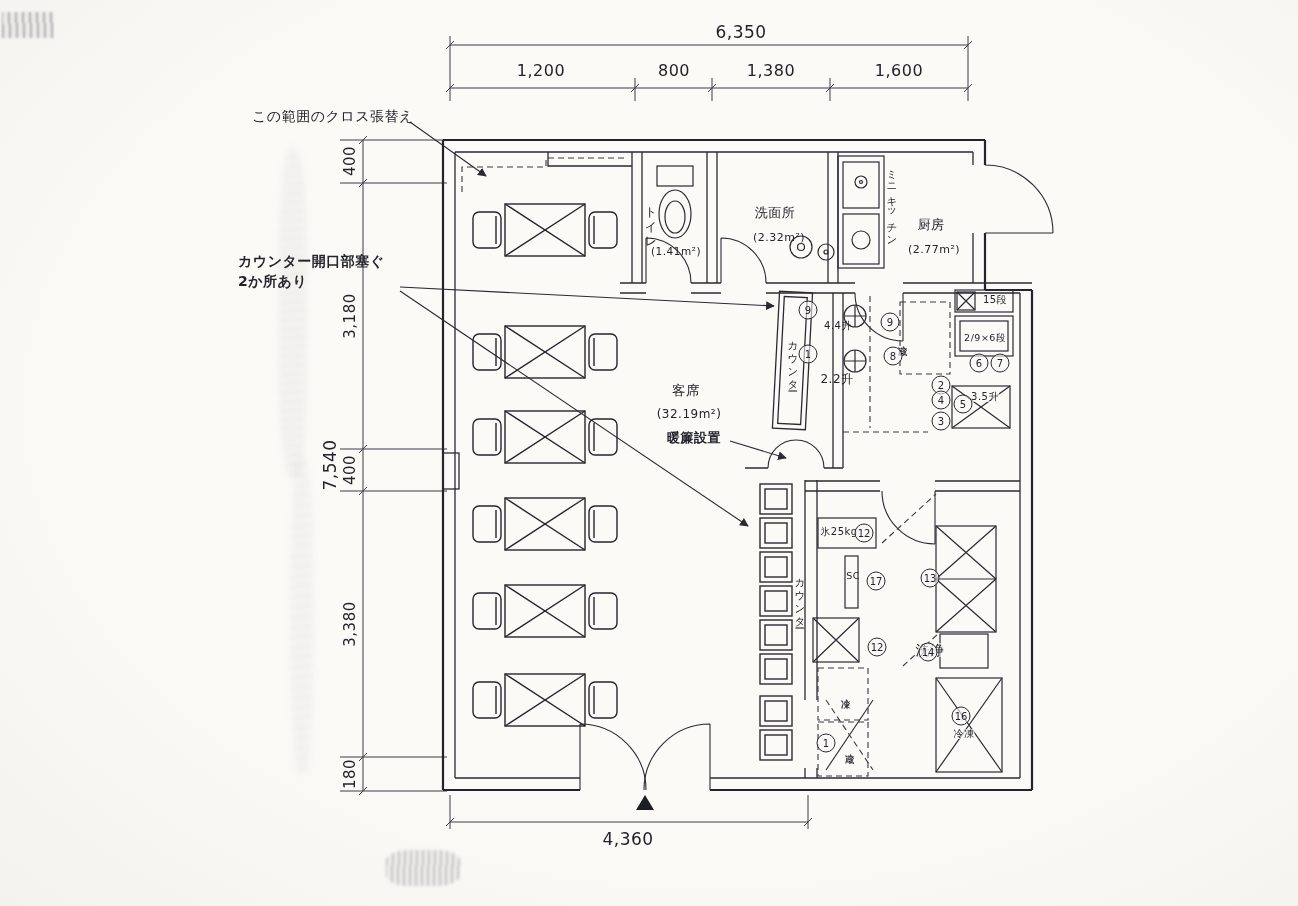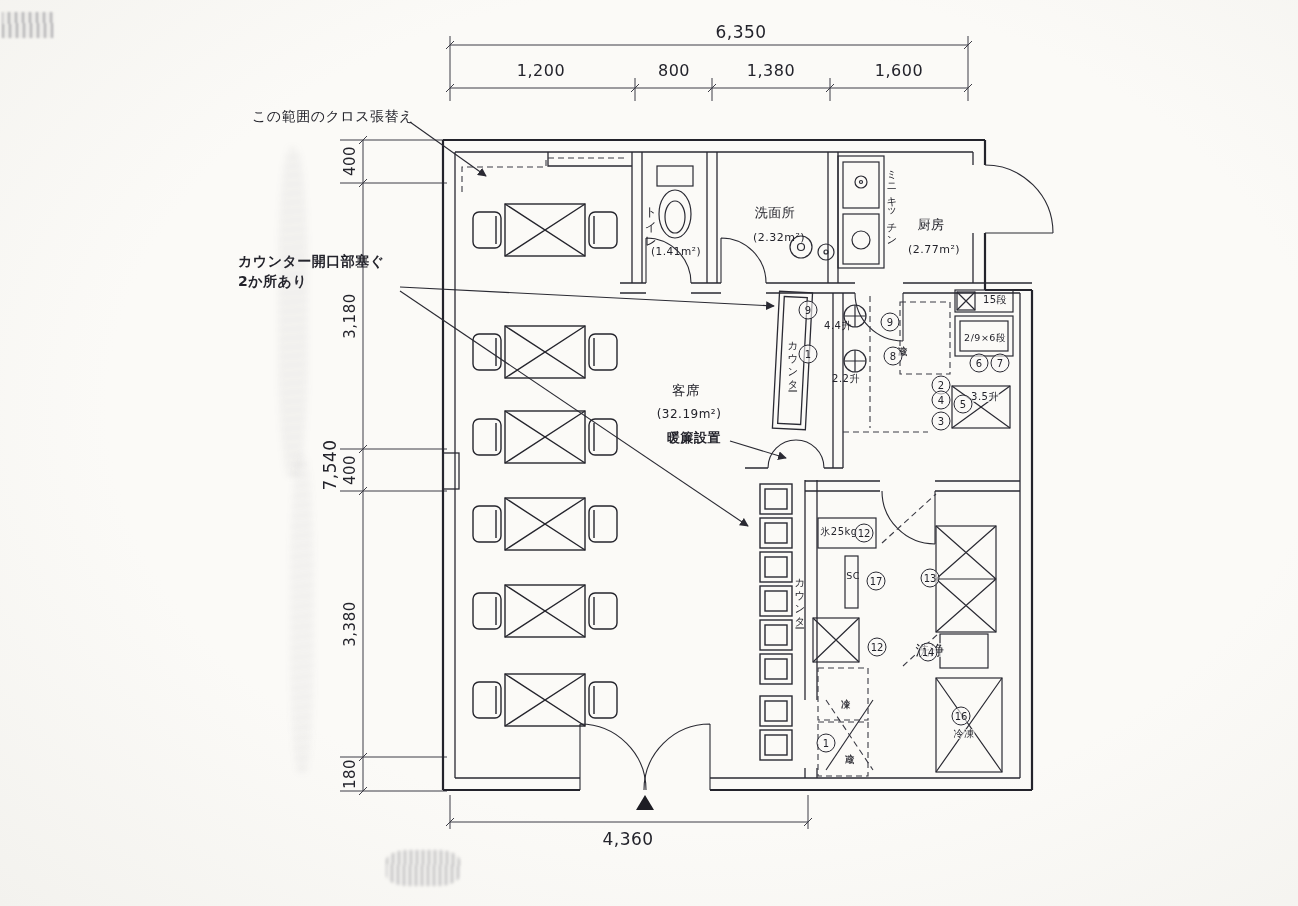--- a/index.html
+++ b/index.html
@@ -252,21 +252,21 @@
   <div class="lbl" style="left:779px;top:237px;font-size:11px;">(2.32m²)</div>
   <div class="lbl" style="left:931px;top:224px;font-size:13px;">厨房</div>
   <div class="lbl" style="left:934px;top:249px;font-size:11px;">(2.77m²)</div>
   <div class="lbl vert" style="left:892px;top:202px;font-size:10.5px;">ミニキッチン</div>
   <div class="lbl" style="left:686px;top:391px;font-size:13.5px;">客席</div>
   <div class="lbl" style="left:689px;top:414px;font-size:12px;">(32.19m²)</div>
 
   <div class="lbl vert" style="left:793px;top:360px;font-size:10.5px;">カウンター</div>
   <div class="lbl vert" style="left:800px;top:597px;font-size:10.5px;">カウンター</div>
   <div class="lbl" style="left:838px;top:326px;font-size:10px;">4.4升</div>
-  <div class="lbl" style="left:837px;top:379px;font-size:10px;margin-left:9px;">2.2升</div>
+  <div class="lbl" style="left:837px;top:379px;font-size:12px;">2.2升</div>
   <div class="lbl" style="left:985px;top:397px;font-size:10px;background:rgba(250,249,246,0.7);">3.5升</div>
   <div class="lbl" style="left:995px;top:300px;font-size:10px;">15段</div>
   <div class="lbl" style="left:985px;top:338px;font-size:9.5px;">2/9×6段</div>
   <div class="lbl vert" style="left:903px;top:339px;font-size:9.5px;">冷蔵</div>
   <div class="lbl" style="left:839px;top:532px;font-size:10px;">氷25kg</div>
   <div class="lbl" style="left:853px;top:576px;font-size:9.5px;">SC</div>
   <div class="lbl vert" style="left:846px;top:692px;font-size:9.5px;">冷凍</div>
   <div class="lbl vert" style="left:850px;top:747px;font-size:9.5px;">冷蔵</div>
   <div class="lbl" style="left:930px;top:650px;font-size:14px;background:rgba(250,249,246,0.7);">洗浄</div>
   <div class="lbl" style="left:964px;top:734px;font-size:10px;background:rgba(250,249,246,0.7);">冷凍</div>

